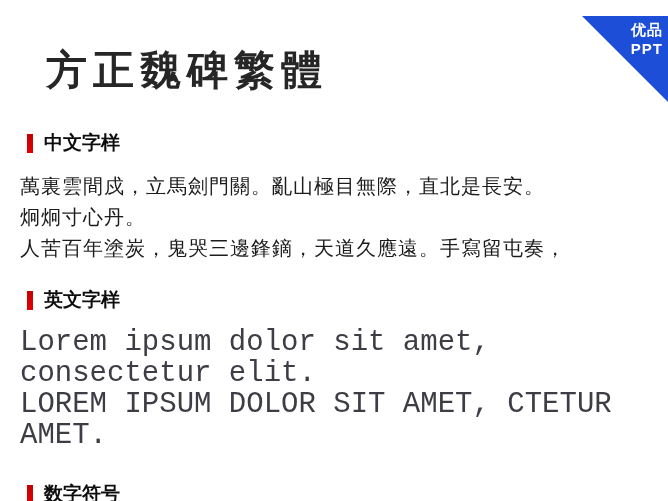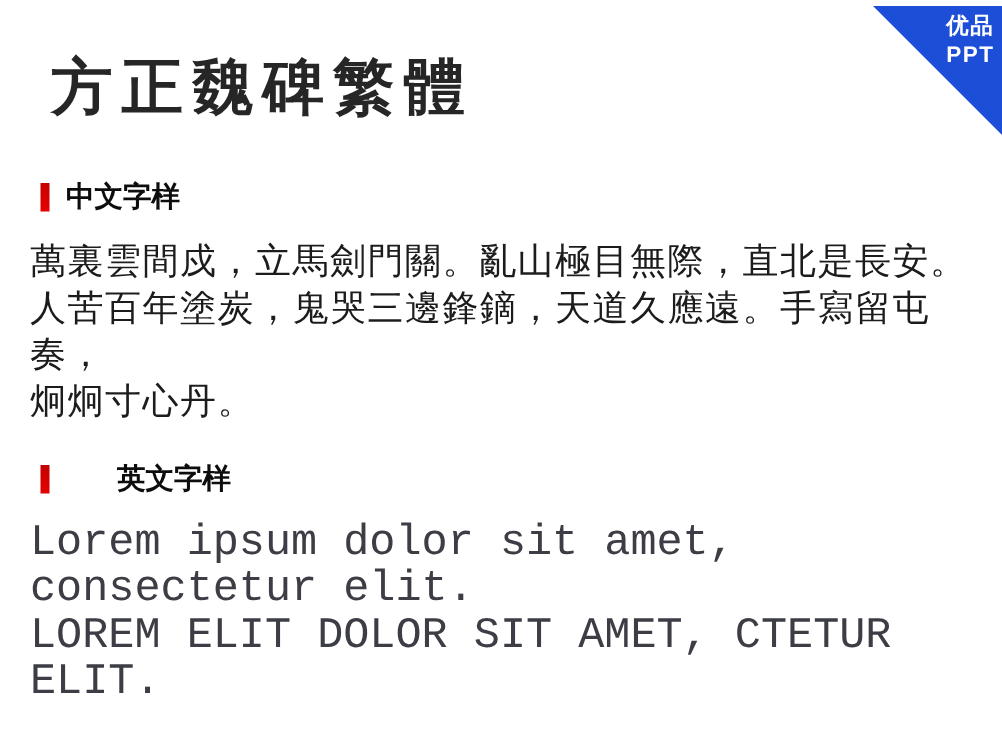--- a/index.html
+++ b/index.html
@@ -33,21 +33,21 @@
     right: 5px;
     color: #ffffff;
     font-weight: bold;
     font-size: 15px;
     line-height: 19px;
     text-align: center;
     letter-spacing: 1px;
   }
   
   .title {
-    margin: 4px;
+    margin: 16px;
     padding: 28px 0 0 30px;
     font-family: "DejaVu Serif", serif;
     font-weight: bold;
     font-size: 41px;
     line-height: 52px;
     letter-spacing: 6px;
     color: #262626;
   }
   
   .section-header {
@@ -59,27 +59,27 @@
     color: #0d0d0d;
   }
   .section-header .bar {
     display: inline-block;
     width: 6px;
     height: 19px;
     background: linear-gradient(#c40000, #e60000);
     margin-right: 11px;
   }
   .sh-chinese { margin-top: 34px; }
-  .sh-english { margin-top: 23px; gap: 34px; }
+  .sh-english { margin-top: 23px; }
   .sh-numbers { margin-top: 30px; }
   
   .cn-sample {
     margin: 15px 0 0 20px;
     font-family: "DejaVu Serif", serif;
-    font-size: 24px;
+    font-size: 20px;
     line-height: 31px;
     letter-spacing: 1px;
     color: #1c1c1c;
   }
   
   .en-sample {
     margin: 14px 0 0 20px;
     font-family: Liberation Mono, monospace;
     font-size: 29px;
     line-height: 31px;
@@ -99,31 +99,31 @@
   </div>
 
   <h1 class="title">方正魏碑繁體</h1>
 
   <div class="section-header sh-chinese">
     <span class="bar"></span>
     <span>中文字样</span>
   </div>
   <div class="cn-sample">
     <div class="cn-line">萬裏雲間戍，立馬劍門關。亂山極目無際，直北是長安。</div>
+    <div class="cn-line">炯炯寸心丹。</div>
     <div class="cn-line">人苦百年塗炭，鬼哭三邊鋒鏑，天道久應遠。手寫留屯奏，</div>
-    <div class="cn-line">炯炯寸心丹。</div>
   </div>
 
   <div class="section-header sh-english">
     <span class="bar"></span>
     <span>英文字样</span>
   </div>
   <div class="en-sample">
     <div class="en-line">Lorem ipsum dolor sit amet, consectetur elit.</div>
-    <div class="en-line">LOREM ELIT DOLOR SIT AMET, CTETUR ELIT.</div>
+    <div class="en-line">LOREM IPSUM DOLOR SIT AMET, CTETUR AMET.</div>
   </div>
 
   <div class="section-header sh-numbers">
     <span class="bar"></span>
     <span>数字符号</span>
   </div>
 
 </div>
 
 </body></html>

